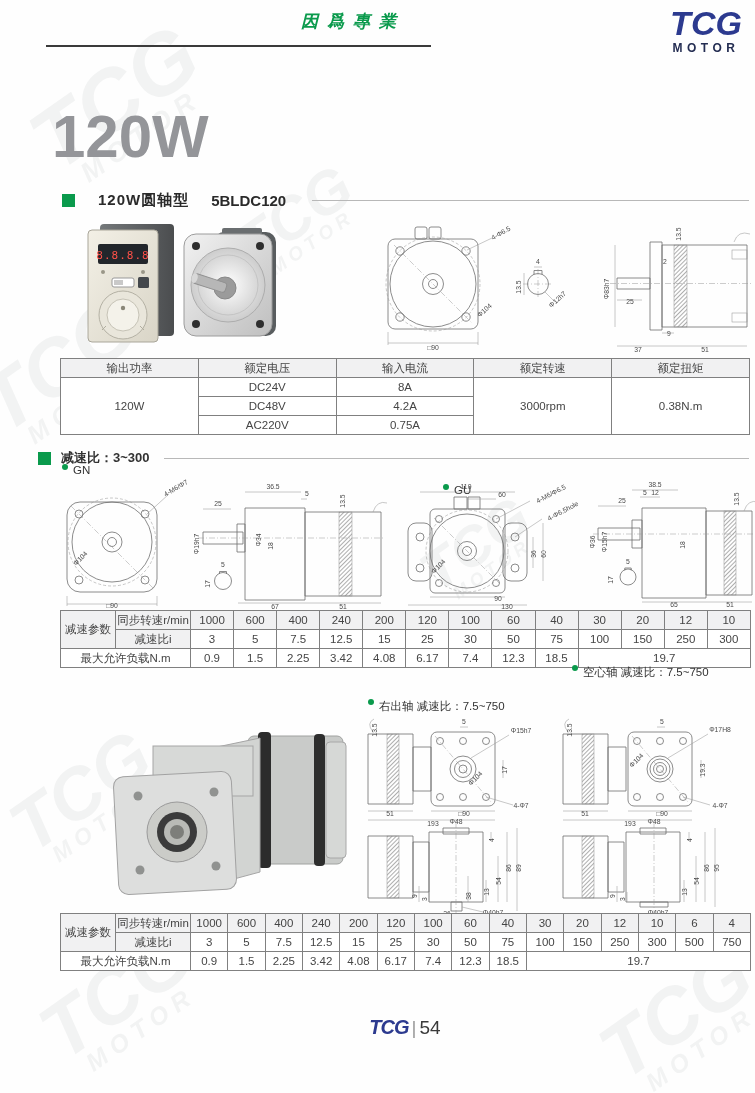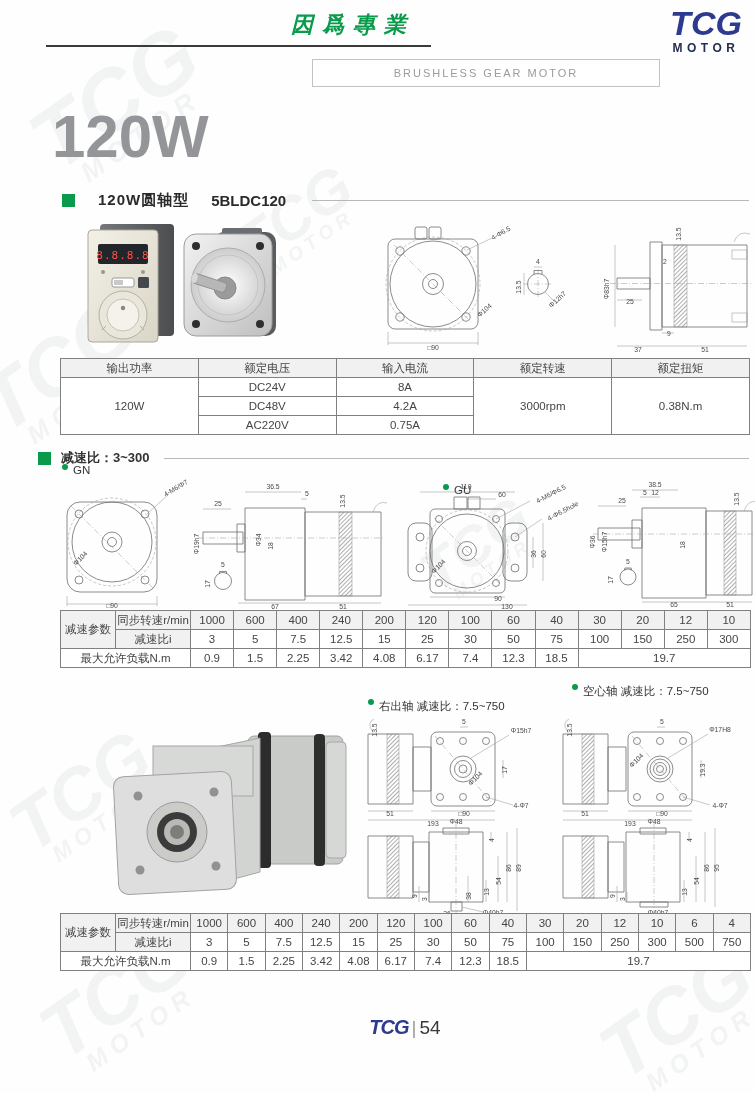--- a/index.html
+++ b/index.html
@@ -4,21 +4,21 @@
 <style>
   html,body{margin:0;padding:0;background:#fff;}
   #page{position:relative;width:755px;height:1093px;background:#fefefe;overflow:hidden;
         font-family:"Liberation Sans",sans-serif;}
   
   .wm{position:absolute;transform:rotate(-35deg);color:rgba(125,130,138,.09);
       font-style:italic;font-weight:900;line-height:.82;text-align:center;pointer-events:none;}
   .wm .wm2{display:block;letter-spacing:.28em;font-size:.32em;}
   
   .slogan{position:absolute;top:10px;left:128px;width:450px;display:flex;justify-content:center;
-          gap:34px;color:#0a9a4c;font-weight:bold;font-style:italic;font-size:22px;letter-spacing:9px;white-space:nowrap;}
+          gap:34px;color:#0a9a4c;font-weight:bold;font-style:italic;font-size:17px;letter-spacing:9px;white-space:nowrap;}
   .rule{position:absolute;top:45px;left:46px;width:385px;height:2px;background:#3a3a3a;}
   .logo{position:absolute;top:6px;left:660px;width:92px;text-align:center;}
   .logo-tcg{font-size:34px;font-weight:900;font-style:italic;color:#2c3a8f;line-height:1;}
   .logo-motor{font-size:12px;font-weight:900;color:#242d52;letter-spacing:4.5px;margin-top:1px;}
   .banner-cn{position:absolute;top:59px;left:60px;width:252px;height:28px;background:#019a4b;color:#fff;
              font-size:15px;font-weight:bold;letter-spacing:4px;text-align:center;line-height:28px;white-space:nowrap;}
   .banner-en{position:absolute;top:59px;left:312px;width:348px;height:28px;border:1px solid #c2c2c2;
              box-sizing:border-box;color:#9b9b9b;font-size:11px;letter-spacing:2px;text-align:center;
              line-height:26px;background:#fff;}
   .big-title{position:absolute;top:102px;left:52px;font-size:60px;font-weight:800;color:#949599;}
@@ -101,21 +101,20 @@
     <span>TCG</span><span class="wm2">MOTOR</span></div>
 
   <div class="slogan">
     <span>因爲專業</span>
   </div>
   <div class="rule"></div>
   <div class="logo">
     <div class="logo-tcg">TCG</div>
     <div class="logo-motor">MOTOR</div>
   </div>
-  <div class="banner-en">BRUSHLESS GEAR MOTOR</div>
 
   <div class="big-title">120W</div>
 
   <div class="sec" id="sec1">
     <div class="sq"></div>
     <span class="st">120W圆轴型</span>
     <span class="sc">5BLDC120</span>
     <div class="ln"></div>
   </div>
 
@@ -443,21 +442,21 @@
           <td>18.5</td>
           <td colspan="4">19.7</td>
         </tr>
       </tbody>
     </table>
 
   <div class="dotlbl" style="top:699px;left:368px">
     <span class="dot"></span>
     <span>右出轴 减速比：7.5~750</span>
   </div>
-  <div class="dotlbl" style="top:684px;left:572px">
+  <div class="dotlbl" style="top:665px;left:572px">
     <span class="dot"></span>
     <span>空心轴 减速比：7.5~750</span>
   </div>
 
   <svg class="draw" style="left:98px;top:722px" width="255" height="190" viewBox="0 0 255 190">
     <rect x="150" y="14" width="95" height="128" rx="6" fill="#c9cbc9" stroke="#a0a2a0"></rect>
     <rect x="160" y="10" width="13" height="136" rx="4" fill="#2c2c2c"></rect>
     <rect x="216" y="12" width="11" height="132" rx="4" fill="#2e2e2e"></rect>
     <rect x="228" y="20" width="20" height="116" rx="4" fill="#d6d8d6" stroke="#a8a8a8"></rect>
     <polygon points="95,30 162,16 162,150 95,168" fill="#d2d4d2" stroke="#a5a5a5"></polygon>

